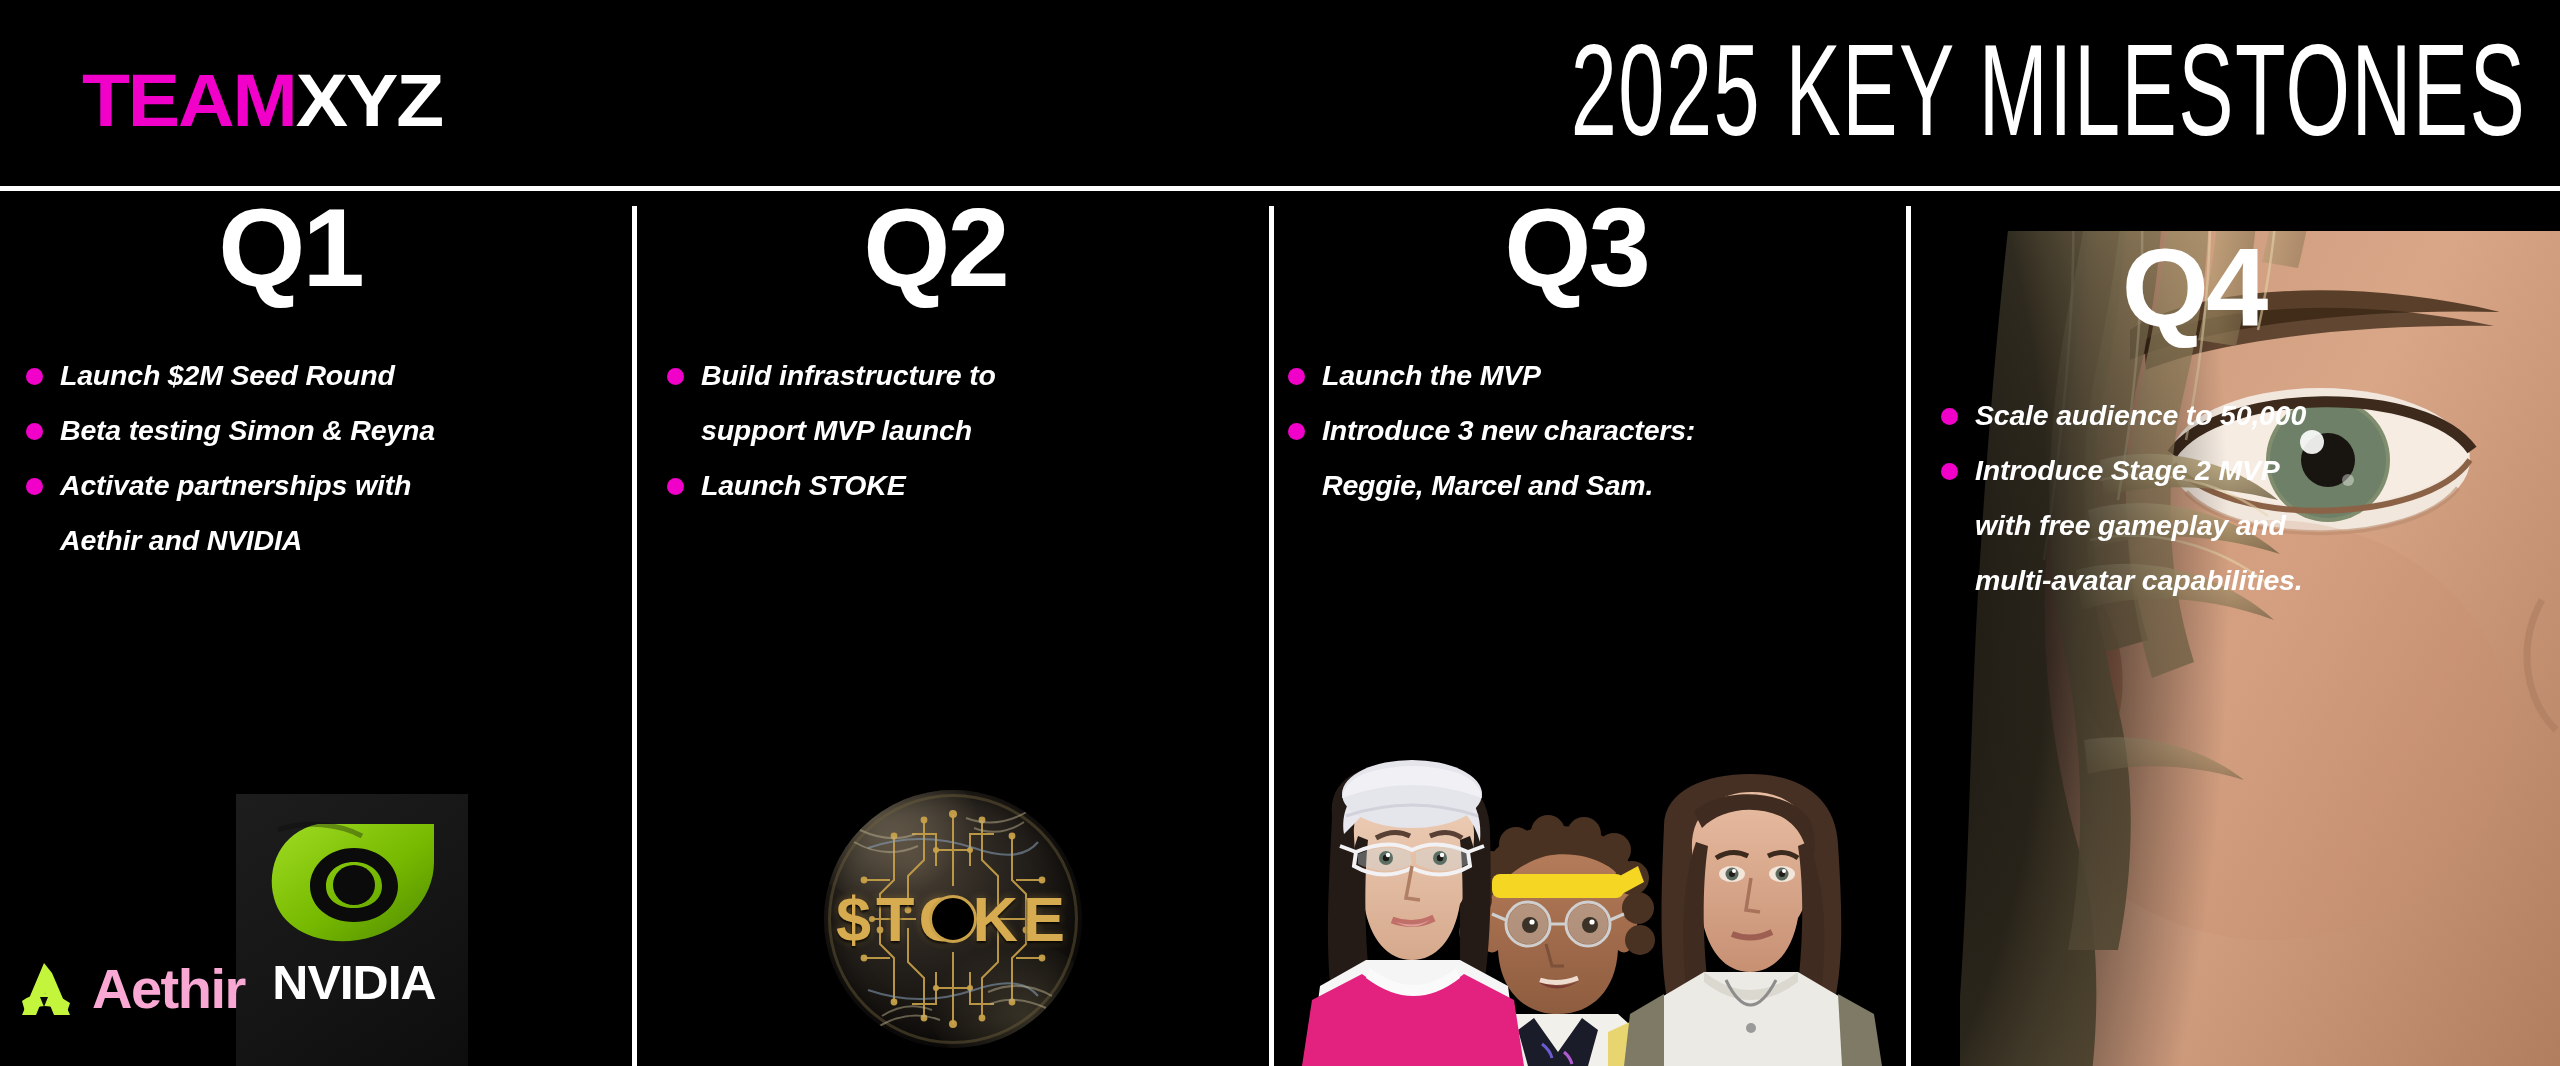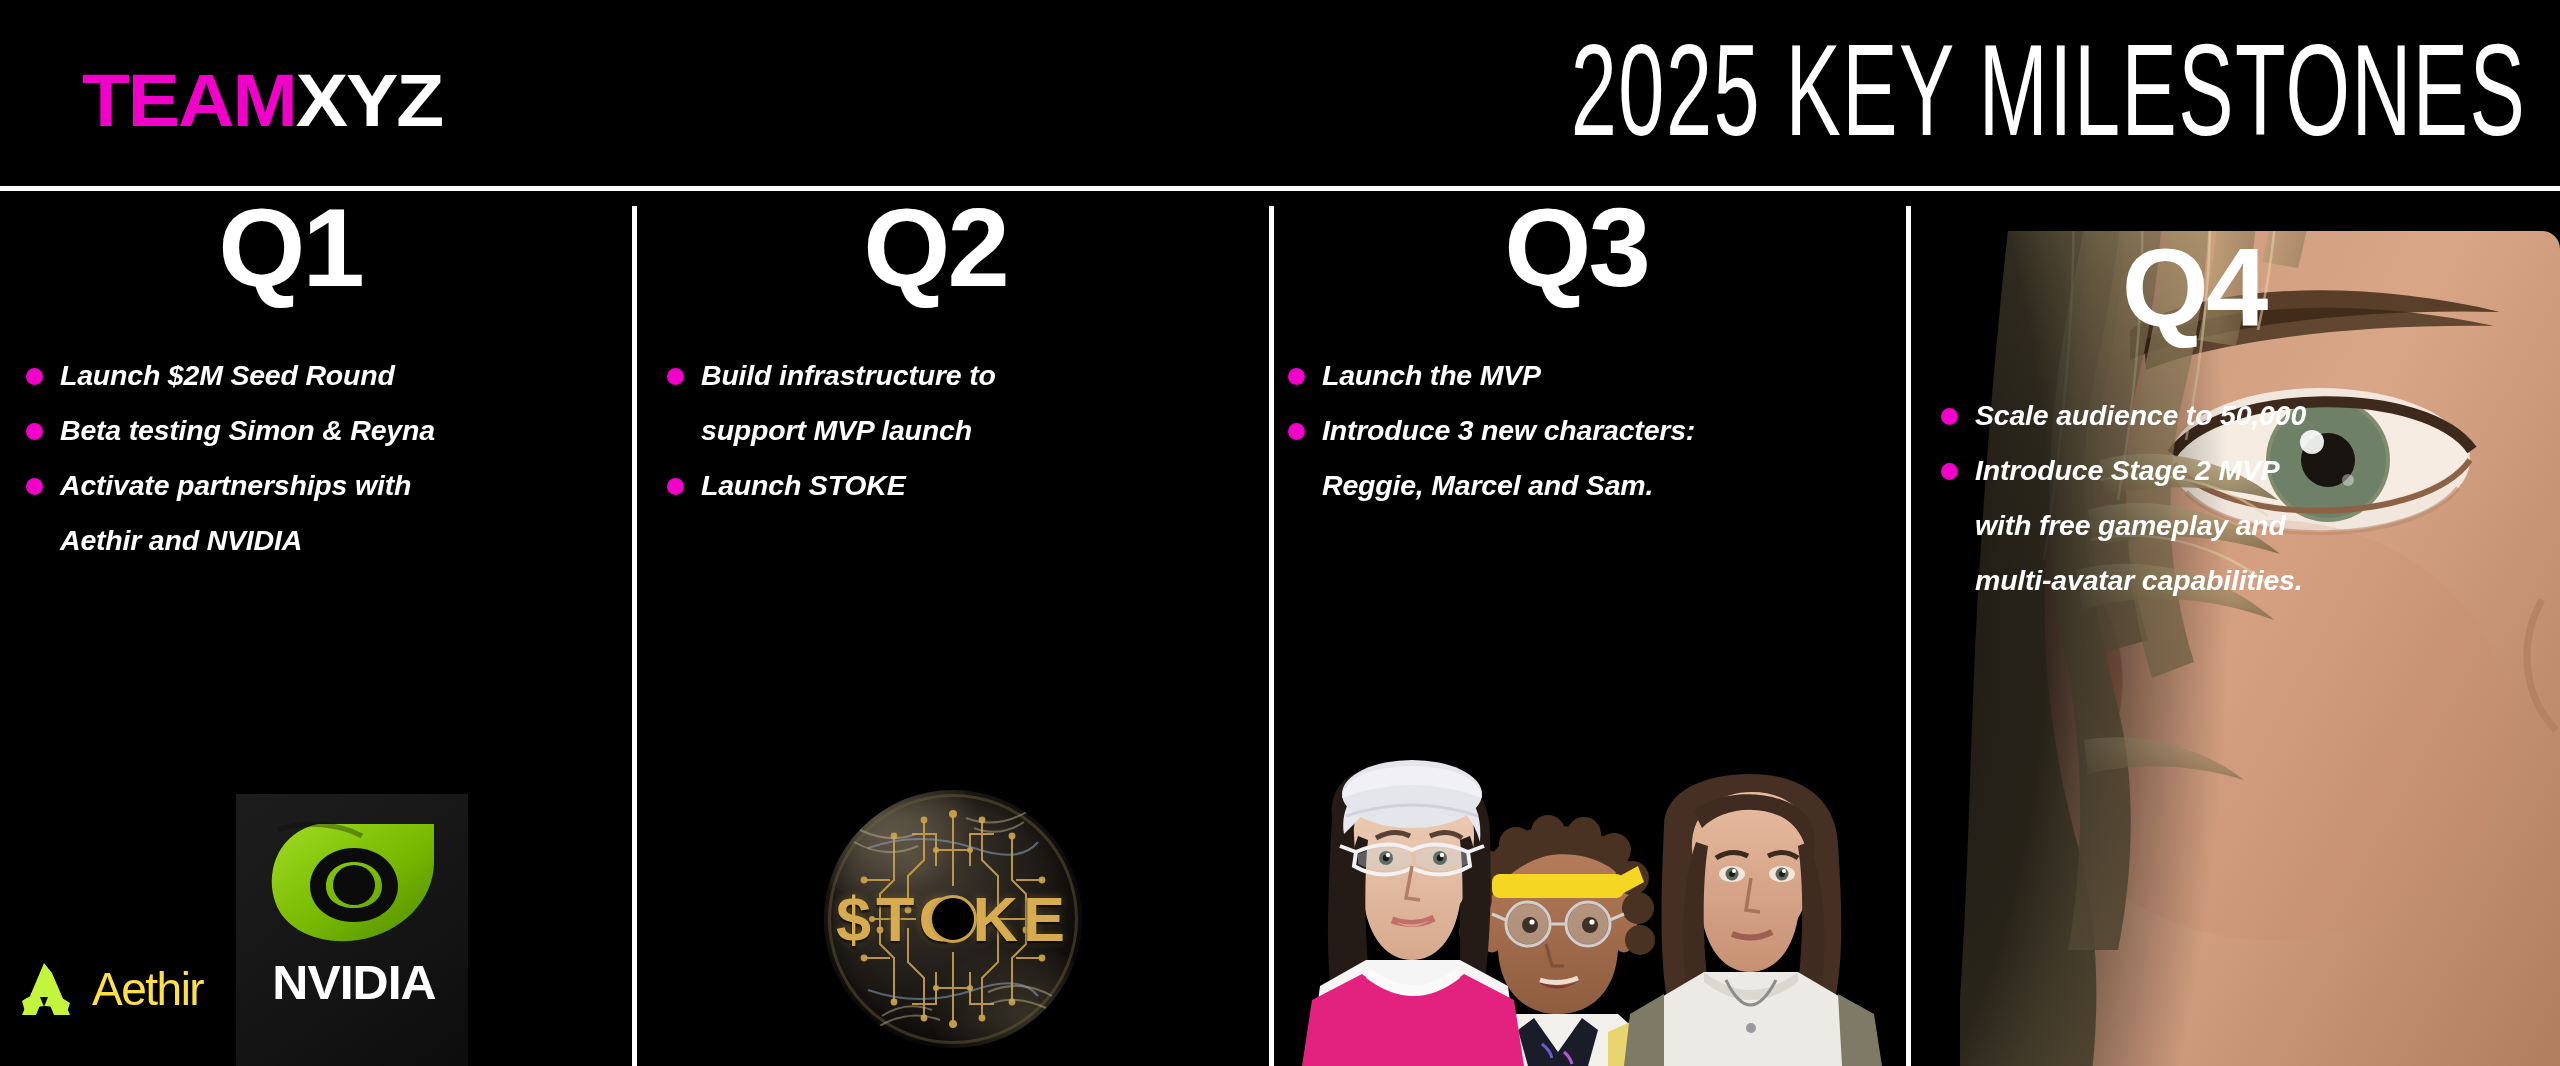--- a/index.html
+++ b/index.html
@@ -37,21 +37,21 @@
     letter-spacing:2px;
     font-family:"Liberation Sans Narrow","Liberation Sans", sans-serif;
     transform:scaleX(0.74) scaleY(1.16); transform-origin:right top;
   }
 
   
   .columns{
     position:absolute; left:0; top:191px; width:2560px; height:875px;
   }
   .col{
-    position:absolute; top:0; height:875px; overflow:hidden;border-radius:18px;
+    position:absolute; top:0; height:875px; overflow:hidden;
   }
   .col-q1{ left:0px;    width:632px; }
   .col-q2{ left:637px;  width:632px; }
   .col-q3{ left:1274px; width:632px; }
   .col-q4{ left:1911px; width:649px;margin-top:40px; }
 
   .divider{
     position:absolute; top:0; width:5px; height:875px;
     background:#ffffff; z-index:30;
   }
@@ -112,21 +112,21 @@
     text-align:center; font-size:49px; font-weight:bold;
     letter-spacing:-1px; color:#ffffff;
     transform:scaleX(1.02);
   }
   .aethir{
     position:absolute; left:14px; bottom:38px; width:222px; height:78px;
     display:flex; align-items:center; gap:14px;
   }
   .aethir-mark{ width:64px; height:60px; flex:0 0 auto; }
   .aethir-word{
-    font-size:46px; font-weight:400; color:#fde047; letter-spacing:-1.5px;
+    font-size:56px; font-weight:700; color:#f9a8d4; letter-spacing:-1.5px;
     line-height:1; font-family:"Liberation Sans", sans-serif;
   }
 
   
   .coin-wrap{
     position:absolute; left:50%; bottom:18px; transform:translateX(-50%);
     width:258px; height:258px; z-index:15;
   }
   .coin{
     position:absolute; inset:0; border-radius:50%;

